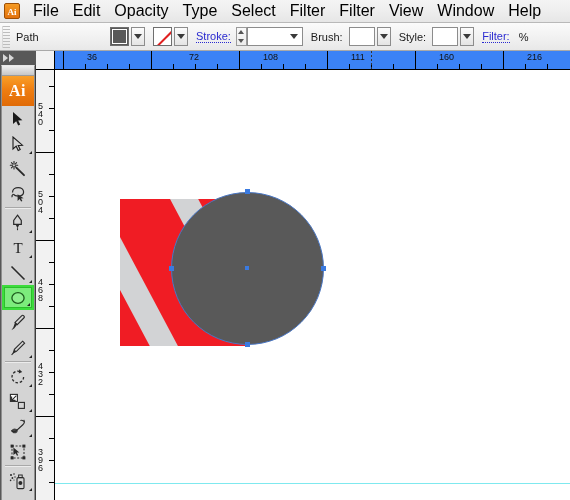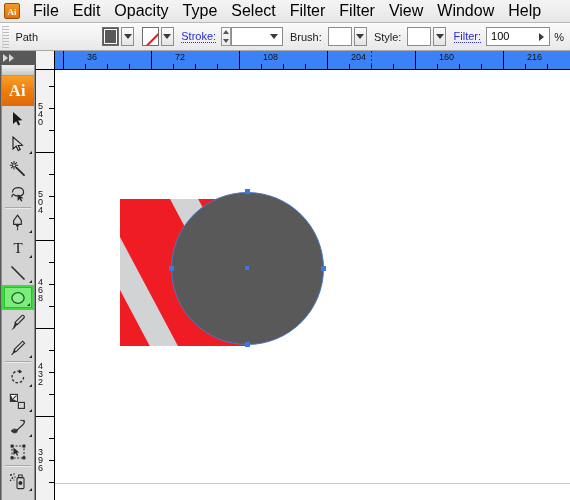--- a/index.html
+++ b/index.html
@@ -418,26 +418,20 @@
     <div class="combo" style="width:26px">
       <div class="cv"></div>
     </div>
     <div class="mini-arrow">
         <div class="tri-down"></div>
       </div>
 
     <div class="sep-space"></div>
 
     <div class="cb-link">Filter:</div>
-    <div class="combo" style="width:70px">
-      <div class="cv">100</div>
-      <div class="cbtn">
-          <div class="tri-right"></div>
-        </div>
-    </div>
     <div class="cb-label" style="margin-left:4px">%</div>
   </div>
 
   <div class="toolpanel">
     <div class="tp-header">
       <div class="chev2">
           <span></span>
           <span></span>
         </div>
     </div>
@@ -632,23 +626,23 @@
     <div class="tick" style="left:8px;   top:0;   width:1px; height:19px;"></div>
     <div class="tick" style="left:30px;  top:0;   width:1px; height:19px; background:transparent;"></div>
     <div class="tick" style="left:96px;  top:0;   width:1px; height:19px;"></div>
     <div class="tick" style="left:184px; top:0;   width:1px; height:19px;"></div>
     <div class="tick" style="left:272px; top:0;   width:1px; height:19px;"></div>
     <div class="tick" style="left:360px; top:0;   width:1px; height:19px;"></div>
     <div class="tick" style="left:448px; top:0;   width:1px; height:19px;"></div>
     <div class="tick" style="left:316px; top:0;   width:1px; height:19px; background:repeating-linear-gradient(180deg,#333 0 2px,transparent 2px 4px);"></div>
 
     <div class="hlabel" style="left:32px">36</div>
-    <div class="hlabel" style="left:120px">72</div>
+    <div class="hlabel" style="left:134px">72</div>
     <div class="hlabel" style="left:208px">108</div>
-    <div class="hlabel" style="left:296px">204</div>
+    <div class="hlabel" style="left:296px">111</div>
     <div class="hlabel" style="left:384px">160</div>
     <div class="hlabel" style="left:472px">216</div>
   </div>
 
   <div class="vruler">
     <div class="tick" style="top:16px;  left:13px; height:1px; width:6px;"></div>
     <div class="tick" style="top:38px;  left:13px; height:1px; width:6px;"></div>
     <div class="tick" style="top:60px;  left:13px; height:1px; width:6px;"></div>
     <div class="tick" style="top:82px;  left:0;    height:1px; width:19px;"></div>
     <div class="tick" style="top:104px; left:13px; height:1px; width:6px;"></div>

